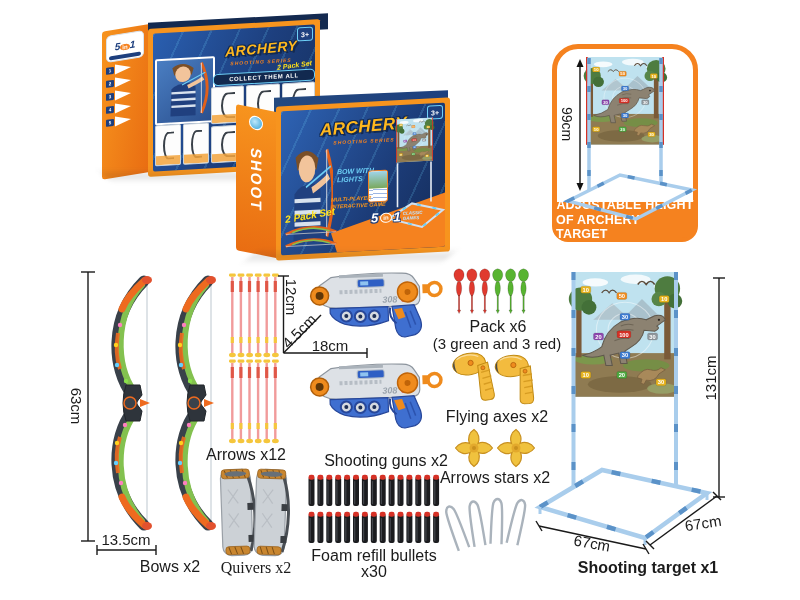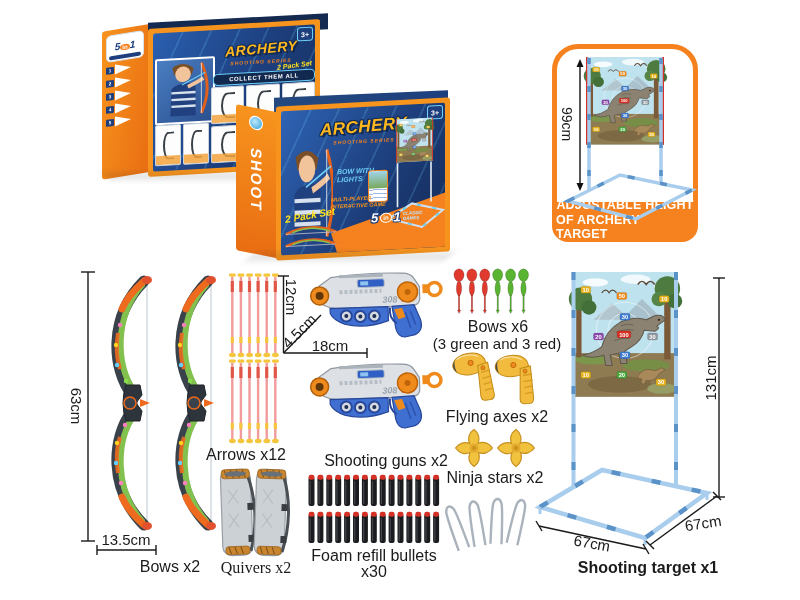--- a/index.html
+++ b/index.html
@@ -536,24 +536,24 @@
 
   <span class="lbl dim" style="left:76px;top:406px;transform:translate(-50%,-50%) rotate(90deg);">63cm</span>
   <span class="lbl dim" style="left:126px;top:539px;">13.5cm</span>
   <span class="lbl" style="left:170px;top:567px;">Bows x2</span>
   <span class="lbl" style="left:246px;top:455px;">Arrows x12</span>
   <span class="lbl" style="left:256px;top:568px;font-family:Liberation Serif, serif;">Quivers x2</span>
   <span class="lbl dim" style="left:291px;top:297px;transform:translate(-50%,-50%) rotate(90deg);">12cm</span>
   <span class="lbl dim" style="left:299px;top:331px;transform:translate(-50%,-50%) rotate(-45deg);">4.5cm</span>
   <span class="lbl dim" style="left:330px;top:345px;">18cm</span>
   <span class="lbl" style="left:386px;top:461px;">Shooting guns x2</span>
-  <span class="lbl" style="left:498px;top:327px;">Bows x6</span>
+  <span class="lbl" style="left:498px;top:327px;">Pack x6</span>
   <span class="lbl" style="left:497px;top:343px;font-size:15px;">(3 green and 3 red)</span>
   <span class="lbl" style="left:497px;top:417px;">Flying axes x2</span>
-  <span class="lbl" style="left:495px;top:478px;">Ninja stars x2</span>
+  <span class="lbl" style="left:495px;top:478px;">Arrows stars x2</span>
   <span class="lbl" style="left:374px;top:556px;">Foam refill bullets</span>
   <span class="lbl" style="left:374px;top:572px;">x30</span>
   <span class="lbl" style="left:648px;top:568px;font-weight:bold;">Shooting target x1</span>
   <span class="lbl dim" style="left:710px;top:378px;transform:translate(-50%,-50%) rotate(-90deg);">131cm</span>
   <span class="lbl dim" style="left:592px;top:543px;transform:translate(-50%,-50%) rotate(10deg);">67cm</span>
   <span class="lbl dim" style="left:703px;top:523px;transform:translate(-50%,-50%) rotate(-9deg);">67cm</span>
   <span class="lbl dim" style="left:567px;top:124px;transform:translate(-50%,-50%) rotate(90deg);font-size:14px;">99cm</span>
 </div>
 
 </body></html>

